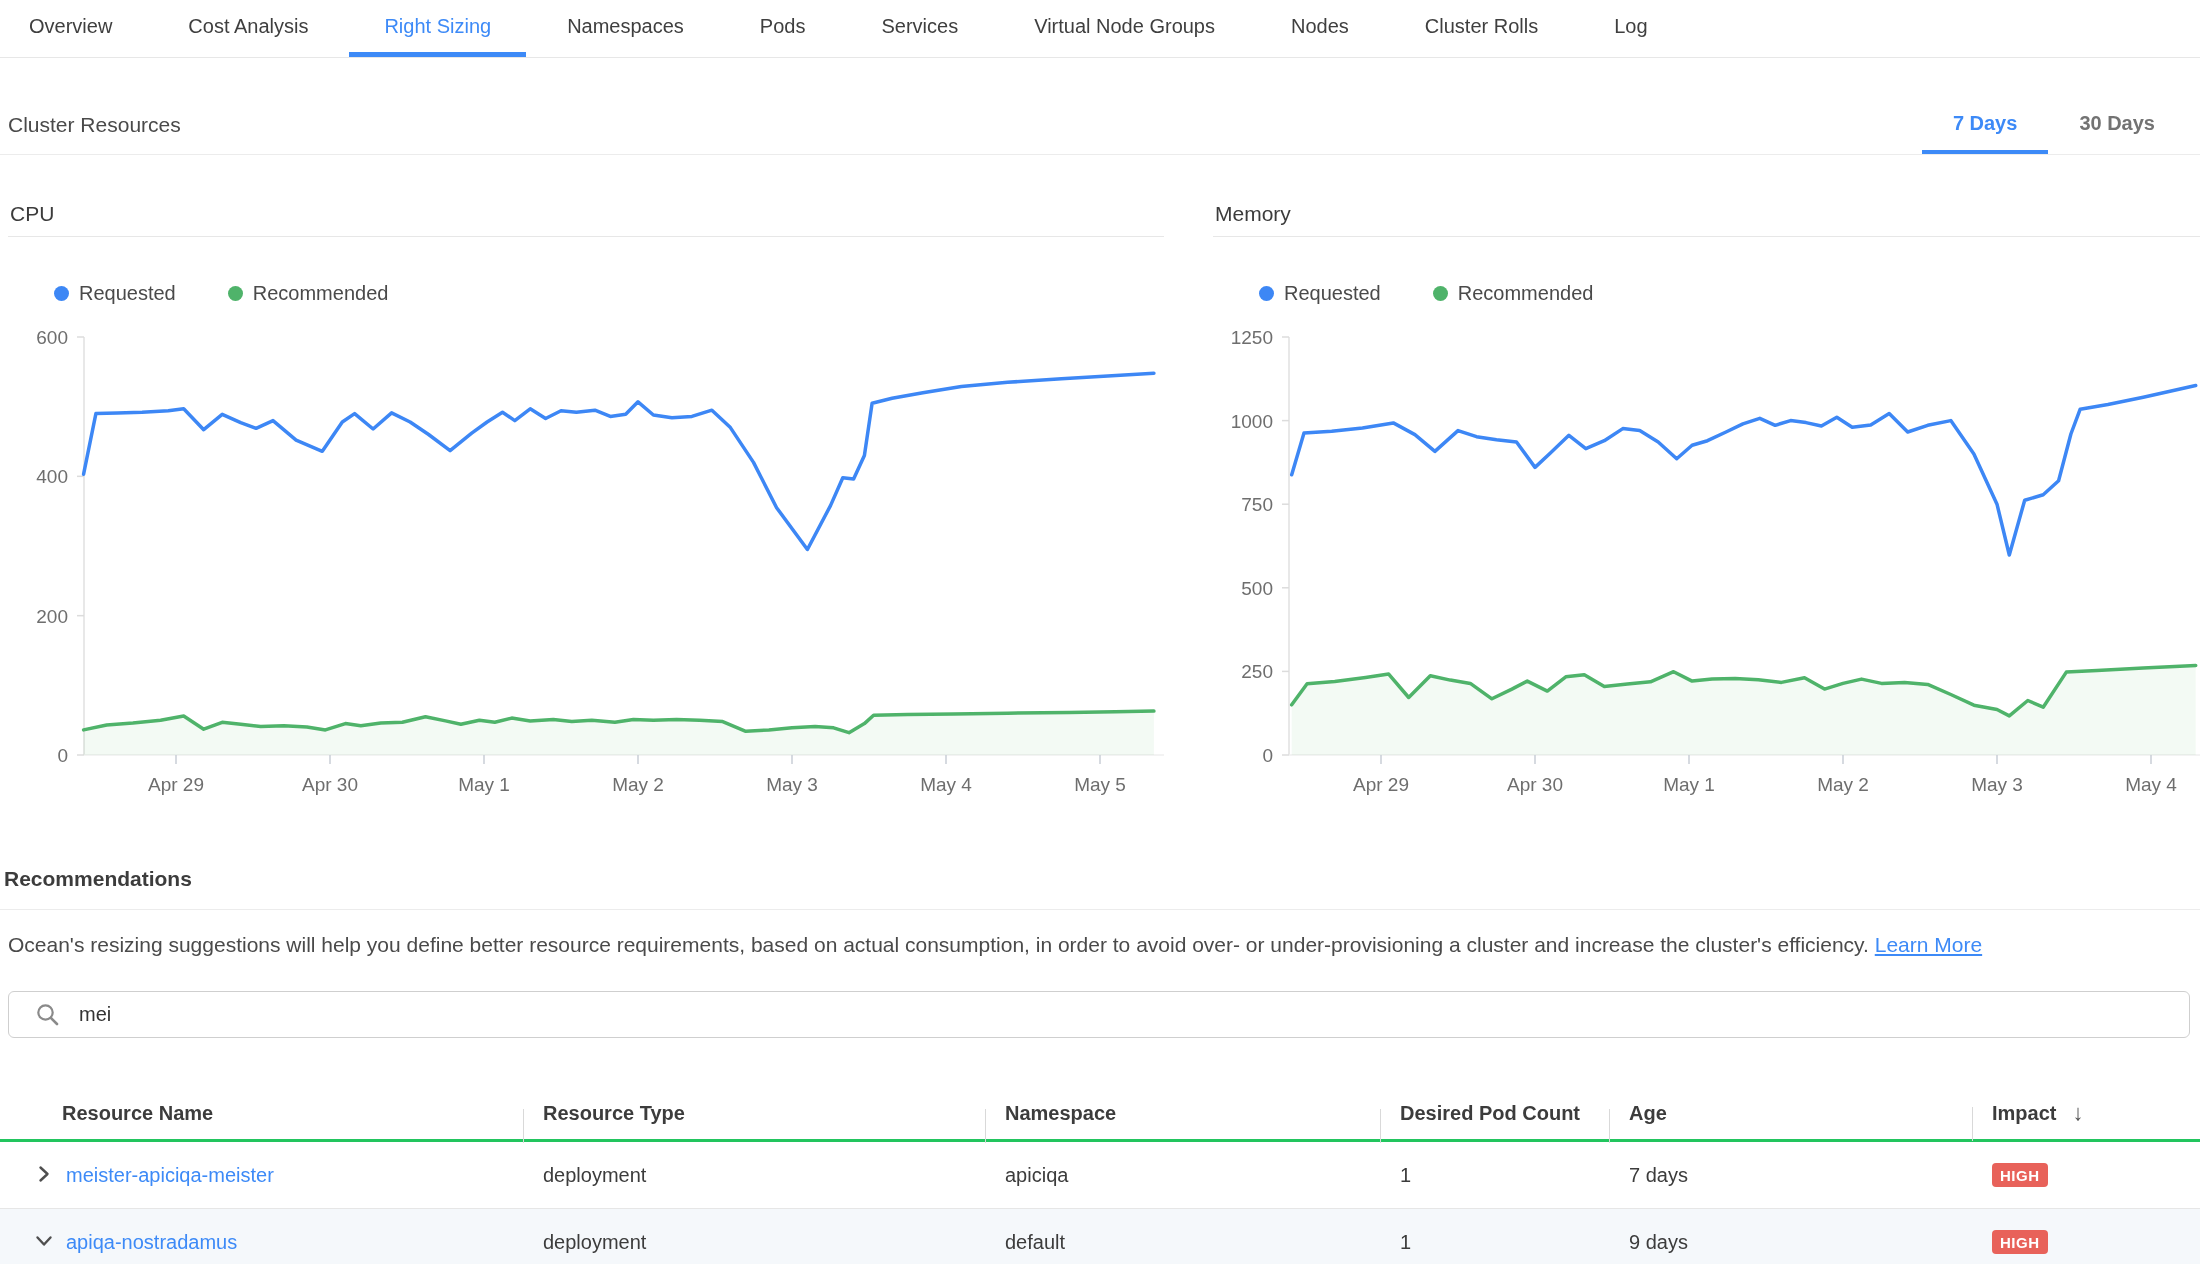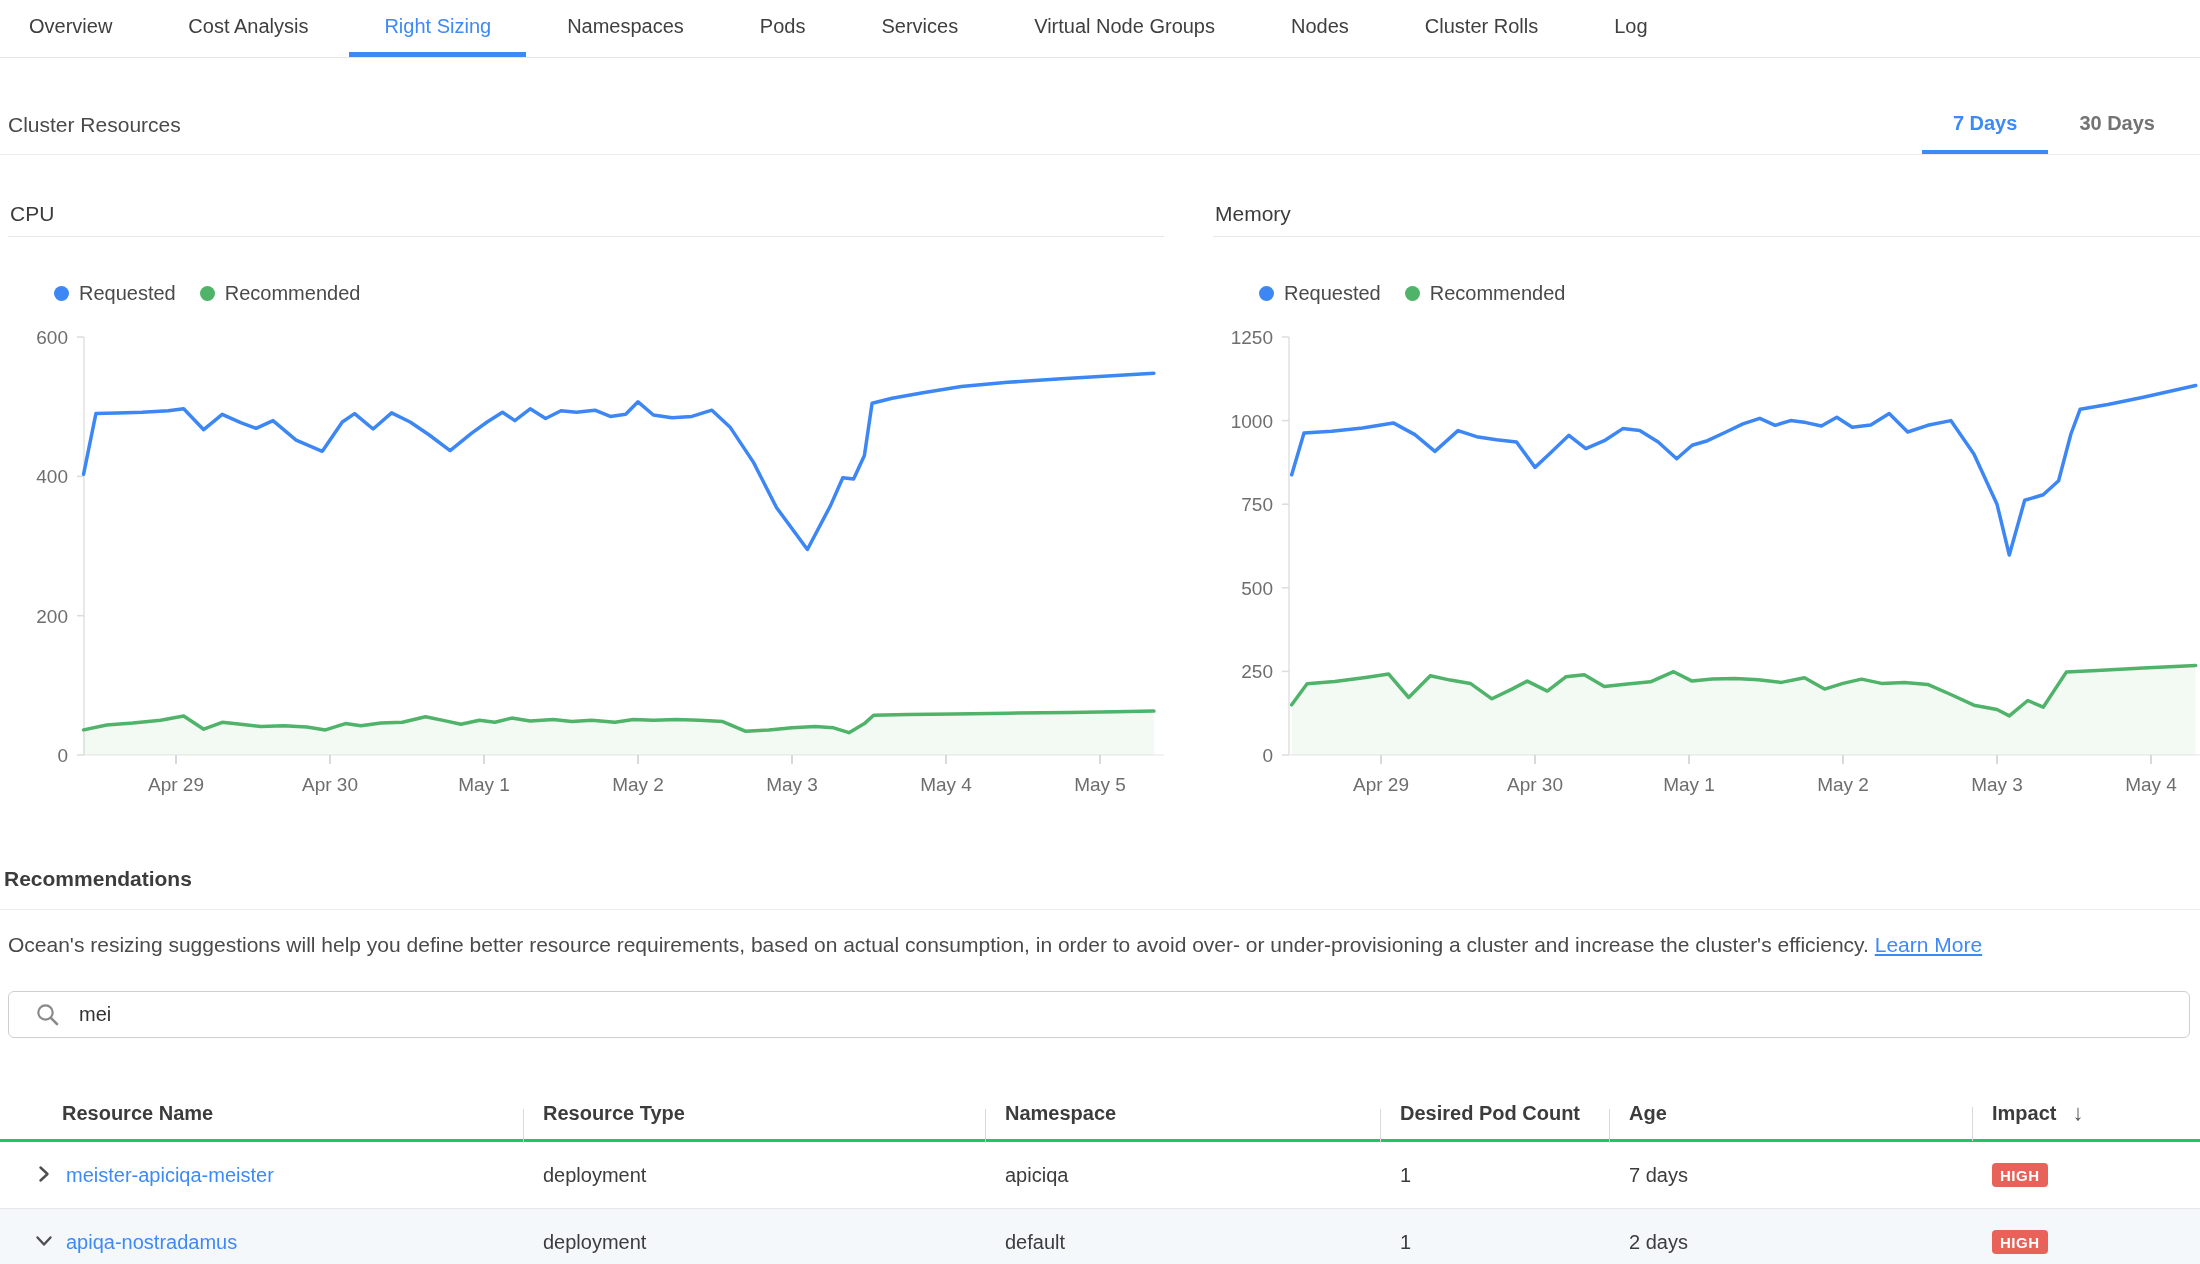--- a/index.html
+++ b/index.html
@@ -19,21 +19,21 @@
   .section-title{position:absolute;left:8px;top:50%;transform:translateY(-50%);font-size:21px;color:#4a4a4a;}
   .range-toggle{position:absolute;right:14px;top:0;height:100%;display:flex;}
   .range-item{padding:0 31px;display:flex;align-items:center;font-size:20px;font-weight:700;color:#737373;
     border-bottom:4px solid transparent;box-sizing:border-box;cursor:pointer;}
   .range-item.active{color:#3d8af7;border-bottom-color:#3d8af7;}
   
   .chart-panel{position:absolute;top:196px;}
   #cpu-panel{left:8px;width:1156px;}
   #memory-panel{left:1213px;width:987px;}
   .chart-title{font-size:21px;color:#3c3c3c;font-weight:500;padding:6px 0 10px 2px;border-bottom:1px solid #e7e7e7;}
-  .legend{display:flex;gap:24px;margin:44px 0 0 46px;height:24px;align-items:center;}
+  .legend{display:flex;gap:52px;margin:44px 0 0 46px;height:24px;align-items:center;}
   .legend-item{display:flex;align-items:center;gap:10px;font-size:20px;color:#4a4a4a;cursor:pointer;}
   .legend-dot{width:15px;height:15px;border-radius:50%;flex:none;}
   svg.chart{display:block;margin-top:16px;}
   svg.chart text{font-family:"Liberation Sans","DejaVu Sans",sans-serif;}
   
   .reco-header{position:absolute;top:848px;left:0;right:0;height:61px;border-bottom:1px solid #ececec;}
   .reco-title{position:absolute;left:4px;top:50%;transform:translateY(-50%);font-size:21px;font-weight:700;color:#3c3c3c;}
   .reco-desc{position:absolute;top:932px;left:8px;right:8px;font-size:21px;color:#4a4a4a;line-height:26px;}
   .learn-more{color:#3d8af7;text-decoration:underline;cursor:pointer;}
   
@@ -217,17 +217,17 @@
           <span class="chev">
             <svg width="20" height="20" viewBox="0 0 20 20">
               <polyline points="3.5,6.5 10,13.5 16.5,6.5" fill="none" stroke="#4f4f4f" stroke-width="2.4" stroke-linecap="round" stroke-linejoin="round"></polyline>
             </svg>
           </span>
           <a class="res-link">apiqa-nostradamus</a>
         </div>
         <div class="t-cell">deployment</div>
         <div class="t-cell">default</div>
         <div class="t-cell">1</div>
-        <div class="t-cell">2 days</div>
+        <div class="t-cell">9 days</div>
         <div class="t-cell"><span class="badge-high" style="background: rgb(232, 98, 90);">HIGH</span></div>
       </div>
     </div>
 </div>
 
 </body></html>

